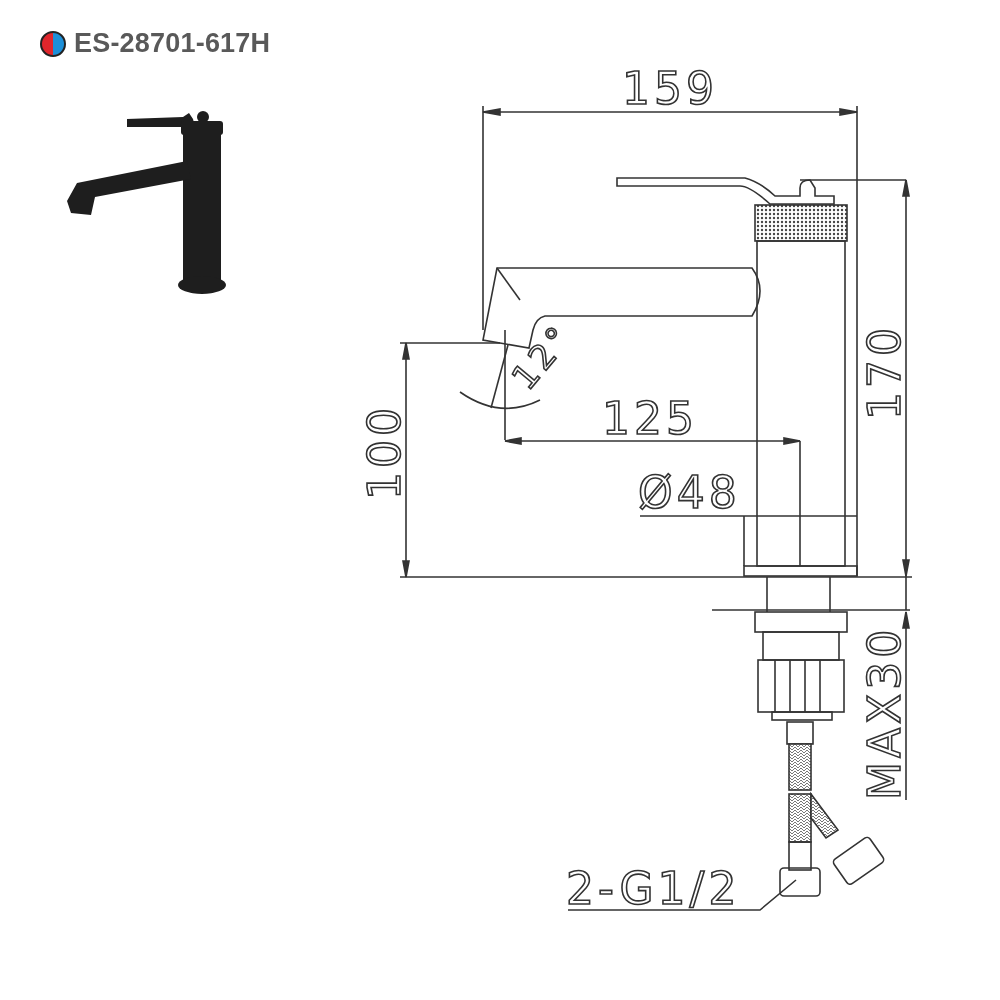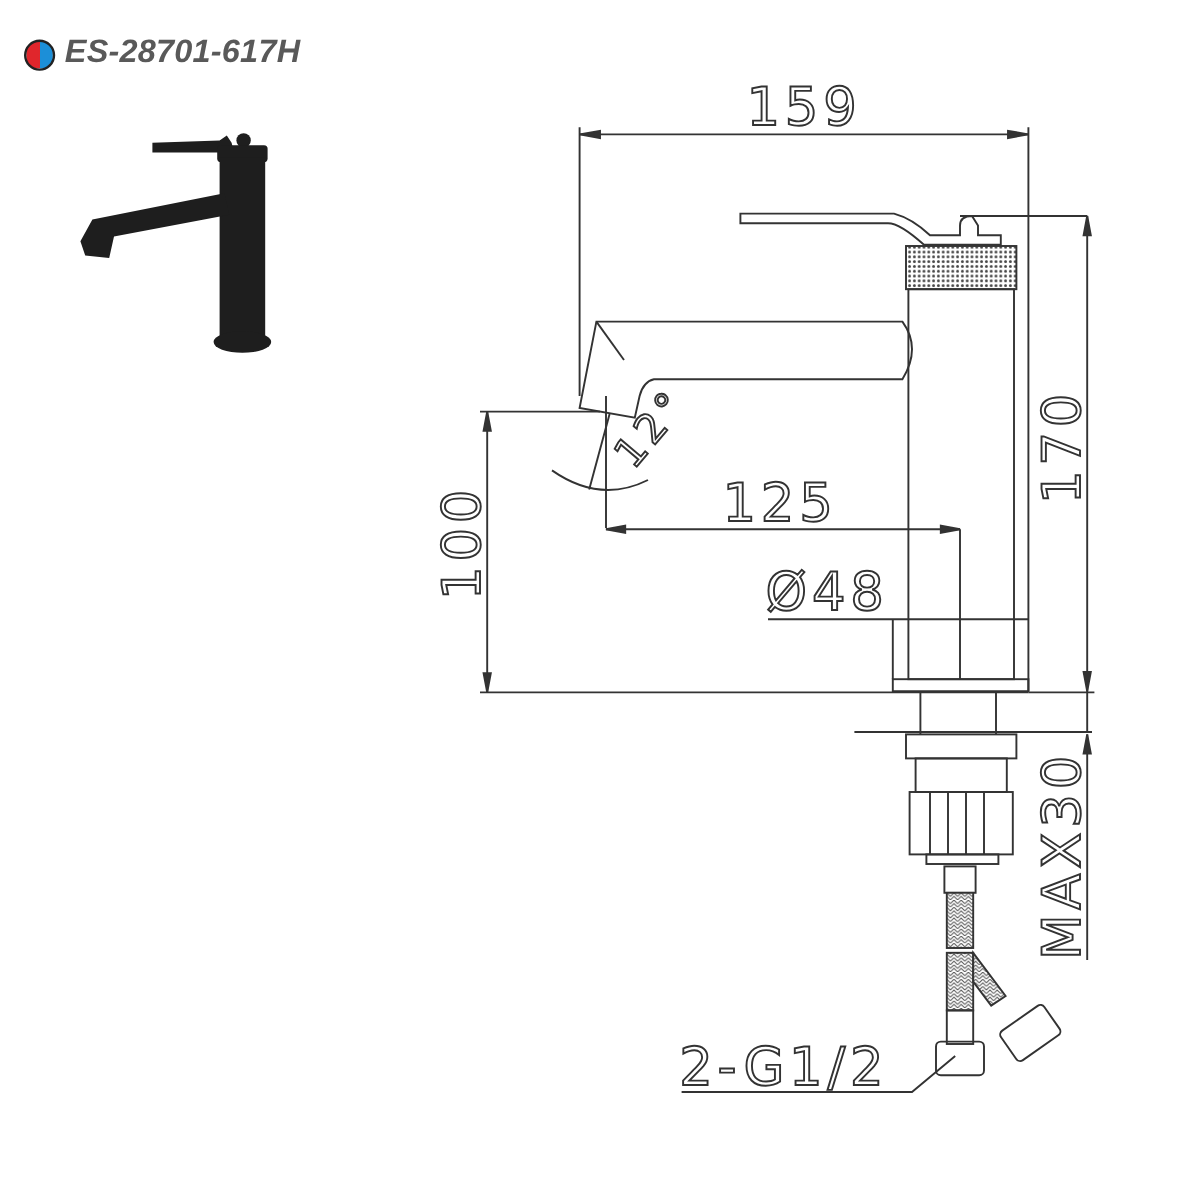--- a/index.html
+++ b/index.html
@@ -1,17 +1,17 @@
 <!DOCTYPE html>
 <html><head>
 <meta charset="utf-8">
 <style>
   html, body { margin: 0; padding: 0; background: #ffffff; }
   body { width: 1000px; height: 1000px; position: relative; overflow: hidden; font-family: "Liberation Sans", sans-serif; }
-  .header { position: absolute; left: 20px; top: 28px; display: flex; align-items: flex-end; gap: 8px; font-style: italic; }
+  .header { position: absolute; left: 40px; top: 28px; display: flex; align-items: center; gap: 8px; }
   .hot-cold-icon { width: 26px; height: 26px; border-radius: 50%; border: 2px solid #222; box-sizing: border-box; background: linear-gradient(90deg, #e0262c 0 50%, #1c8fd8 50% 100%); }
   .model { font-weight: bold; font-size: 27px; color: #595959; letter-spacing: 0.2px; }
   .photo { position: absolute; left: 55px; top: 105px; width: 190px; height: 200px; }
   .drawing { position: absolute; left: 0; top: 0; width: 1000px; height: 1000px; }
   .dim { font-family: "DejaVu Sans Mono", monospace; fill: none; stroke: #333; stroke-width: 1.6; }
   .dimtext { font-family: "DejaVu Sans", sans-serif; font-size: 44px; fill: #fff; stroke: #333; stroke-width: 1.6; letter-spacing: 4px; }
 </style>
 </head>
 <body>
 

